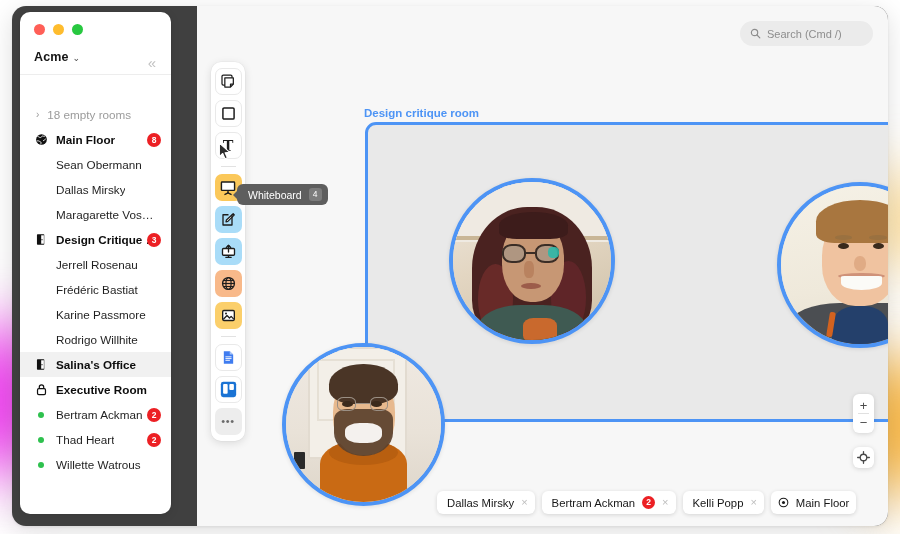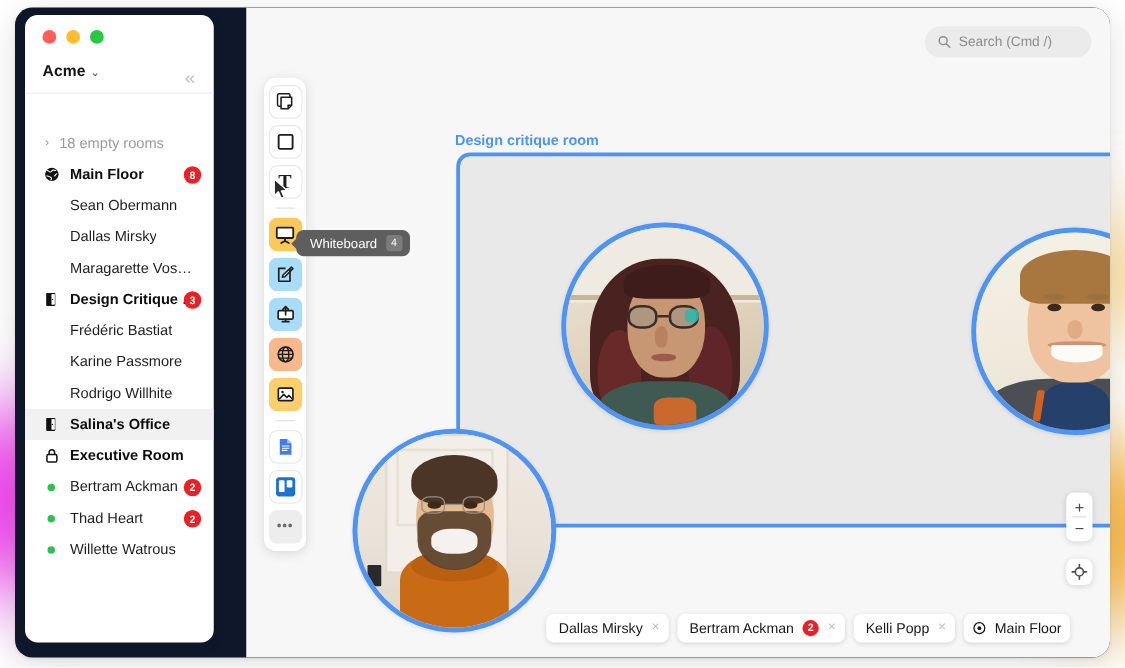--- a/index.html
+++ b/index.html
@@ -32,21 +32,21 @@
     right: -40px; top: 145px; width: 80px; height: 150px;
     background: radial-gradient(ellipse at center, #f9c14a 0%, rgba(252,214,120,0) 70%);
     border-radius:50%;
   }
 
   
   .window {
     position:absolute; left:12px; top:6px;
     width: 876px; height: 520px;
     border-radius: 14px;
-    background: #0f172a;
+    background: #404040;
     box-shadow: 0 6px 26px rgba(0,0,0,0.13), 0 1px 3px rgba(0,0,0,0.08);
     overflow: hidden;
   }
 
   
   .sidebar {
     position:absolute; left:8px; top:6px;
     width: 151px; height: 502px;
     background: #ffffff;
     border-radius: 10px;
@@ -592,20 +592,23 @@
                 <svg width="13" height="13" viewBox="0 0 16 16">
                   <rect x="2.4" y="1.6" width="9" height="12.8" rx="0.8" fill="#111"></rect>
                   <rect x="7.6" y="2.8" width="3.3" height="10.4" fill="#fff"></rect>
                   <circle cx="8.6" cy="8.2" r="0.75" fill="#111"></circle>
                 </svg>
               </span>
               <span class="nav-label">Design Critique Room</span>
               <span class="badge">3</span>
             </div>
             <div class="nav-row person">
+              <span class="nav-label">Jerrell Rosenau</span>
+            </div>
+            <div class="nav-row person">
               <span class="nav-label">Frédéric Bastiat</span>
             </div>
             <div class="nav-row person">
               <span class="nav-label">Karine Passmore</span>
             </div>
             <div class="nav-row person">
               <span class="nav-label">Rodrigo Willhite</span>
             </div>
             <div class="nav-row room active">
               <span class="ic">

